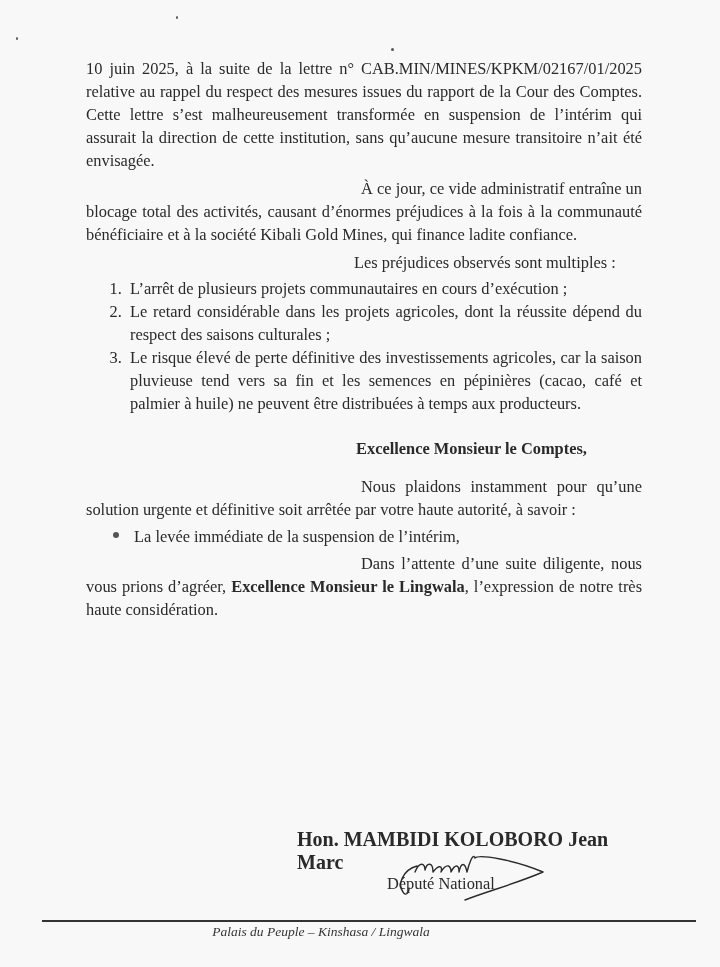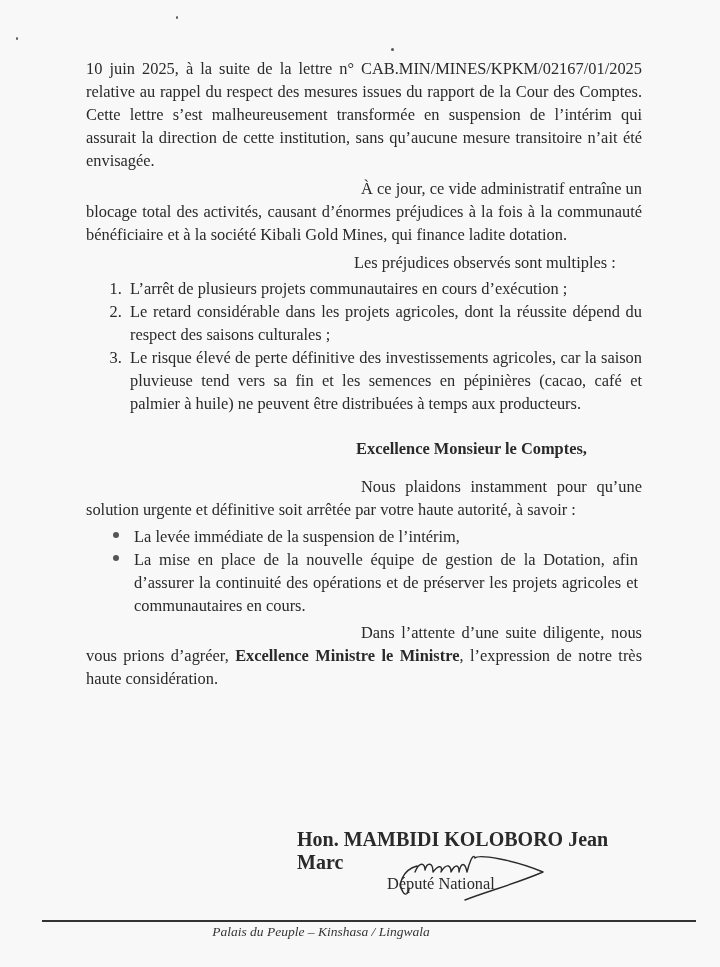--- a/index.html
+++ b/index.html
@@ -42,36 +42,35 @@
 </head>
 <body>
 
 <div class="speck" style="left:176px;top:16px;width:2px;height:3px;"></div>
 <div class="speck" style="left:16px;top:37px;width:2px;height:3px;"></div>
 <div class="speck" style="left:391px;top:48px;width:3px;height:3px;"></div>
 
 <div class="page">
   <p class="p">10 juin 2025, à la suite de la lettre n° CAB.MIN/MINES/KPKM/02167/01/2025 relative au rappel du respect des mesures issues du rapport de la Cour des Comptes. Cette lettre s’est malheureusement transformée en suspension de l’intérim qui assurait la direction de cette institution, sans qu’aucune mesure transitoire n’ait été envisagée.</p>
   <div class="gap"></div>
-  <p class="p indent">À ce jour, ce vide administratif entraîne un blocage total des activités, causant d’énormes préjudices à la fois à la communauté bénéficiaire et à la société Kibali Gold Mines, qui finance ladite dotation.</p>
+  <p class="p indent">À ce jour, ce vide administratif entraîne un blocage total des activités, causant d’énormes préjudices à la fois à la communauté bénéficiaire et à la société Kibali Gold Mines, qui finance ladite confiance.</p>
   <div class="gap"></div>
   <p class="right-lead">Les préjudices observés sont multiples :</p>
   <ol class="numbered">
     <li>L’arrêt de plusieurs projets communautaires en cours d’exécution ;</li>
     <li>Le retard considérable dans les projets agricoles, dont la réussite dépend du respect des saisons culturales ;</li>
     <li>Le risque élevé de perte définitive des investissements agricoles, car la saison pluvieuse tend vers sa fin et les semences en pépinières (cacao, café et palmier à huile) ne peuvent être distribuées à temps aux producteurs.</li>
   </ol>
   <p class="salutation">Excellence Monsieur le Comptes,</p>
   <div class="gap"></div>
   <p class="p indent">Nous plaidons instamment pour qu’une solution urgente et définitive soit arrêtée par votre haute autorité, à savoir :</p>
   <ul class="bullets">
     <li>La levée immédiate de la suspension de l’intérim,</li>
-    <li>La mise en place de la nouvelle équipe de gestion de la Dotation, afin d’assurer la continuité des opérations et de préserver les projets agricoles et communautaires en cours.</li>
   </ul>
-  <p class="p indent" style="margin-top:4px;"><span>Dans l’attente d’une suite diligente, nous vous prions d’agréer, </span><span class="bold">Excellence Ministre le Ministre</span><span>, l’expression de notre très haute considération.</span></p>
+  <p class="p indent" style="margin-top:4px;"><span>Dans l’attente d’une suite diligente, nous vous prions d’agréer, </span><span class="bold">Excellence Monsieur le Lingwala</span><span>, l’expression de notre très haute considération.</span></p>
 </div>
 
 <div class="sig-block">
   <div class="sig-name">Hon. MAMBIDI KOLOBORO Jean Marc</div>
   <div class="sig-title">Député National</div>
 </div>
 
 <svg class="signature" width="160" height="60" viewBox="0 0 160 60">
   <path d="M22 18 C8 22 2 36 8 44 C10 48 14 46 14 40 M20 24 C24 14 30 14 30 22 C32 14 38 14 38 24 C44 16 48 18 46 24 C52 14 56 18 56 24 C60 16 64 16 64 24 C66 14 70 14 72 24 C74 16 78 4 80 10 C84 6 120 12 148 24 C120 36 90 44 70 52" fill="none" stroke="#2b2b2b" stroke-width="1.4" stroke-linecap="round" stroke-linejoin="round"></path>
 </svg>

